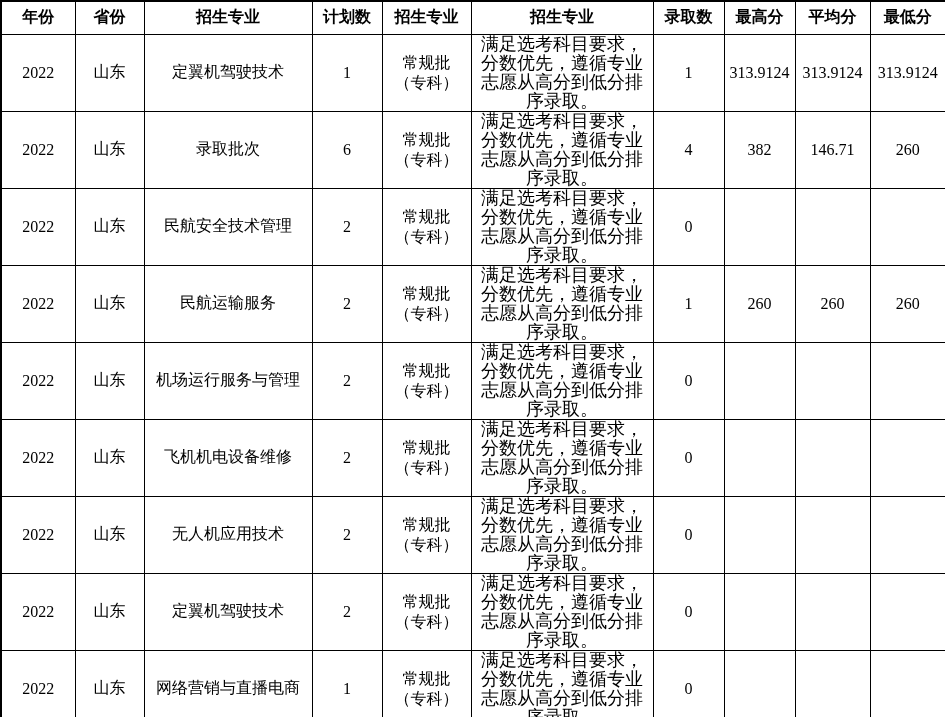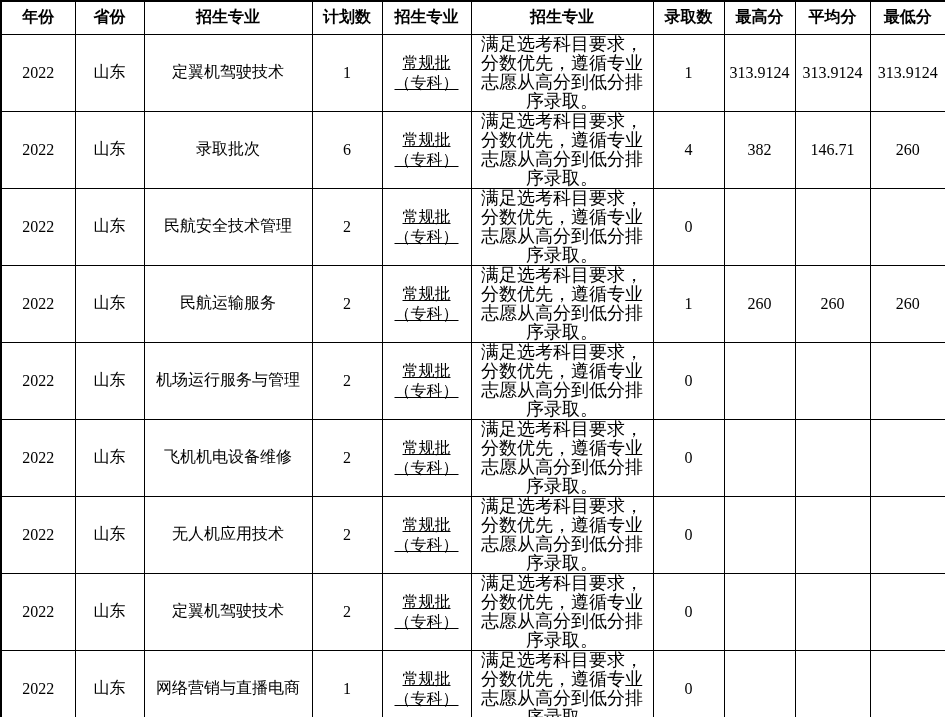--- a/index.html
+++ b/index.html
@@ -16,21 +16,21 @@
     border:1px solid #000;
     text-align:center;
     vertical-align:middle;
     padding:0 2px;
     overflow:hidden;
   }
   .adm thead tr{height:33px;}
   .adm tbody tr{height:76px;}
   .adm th{font-size:16px;font-weight:bold;}
   .adm td{font-size:16px;}
-  td.batch{white-space:pre-line;line-height:1.25;text-decoration:underline;}
+  td.batch{white-space:pre-line;line-height:1.25;}
   td.principle{font-size:18px;line-height:19px;padding:0 3px;}
 </style>
 </head>
 <body>
 
 <table class="adm">
   <colgroup>
     <col style="width:74px">
       <col style="width:69px">
       <col style="width:168px">

